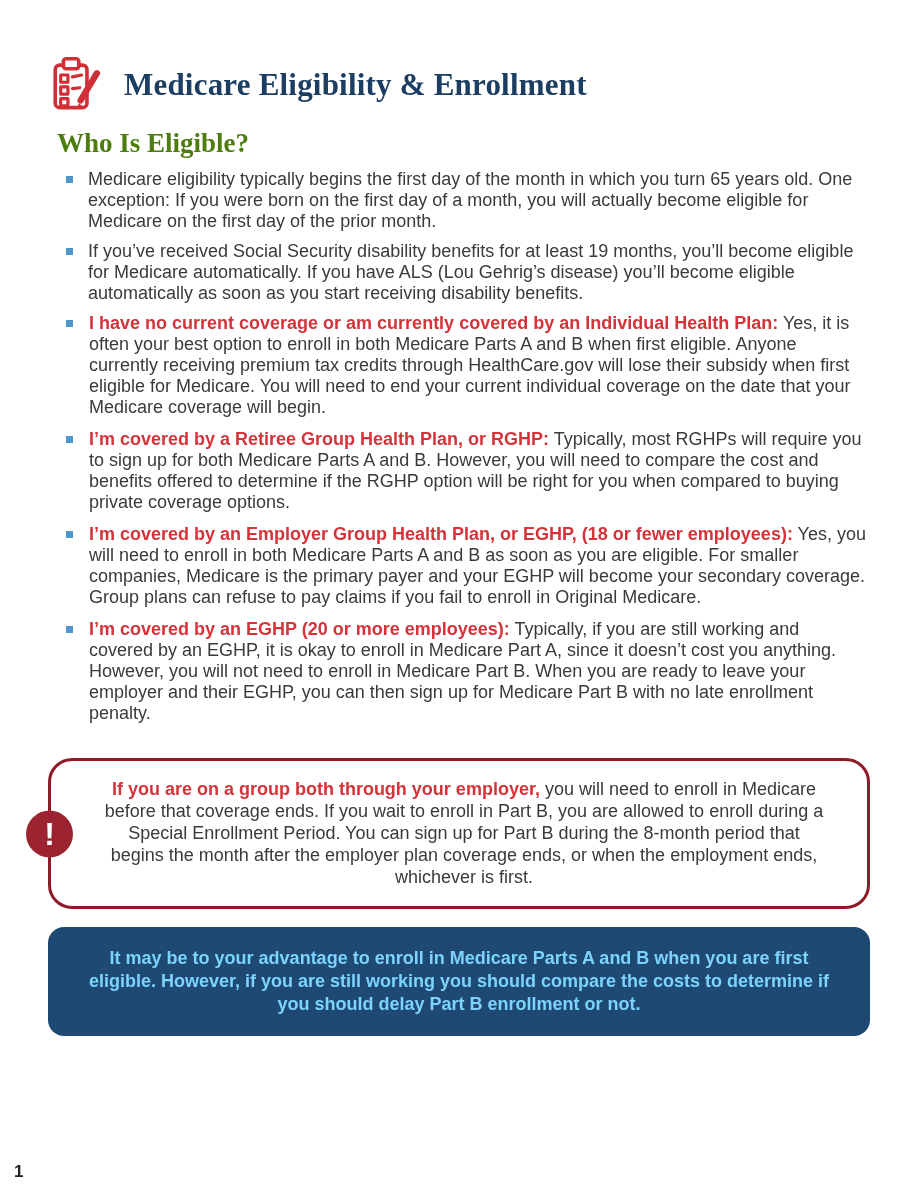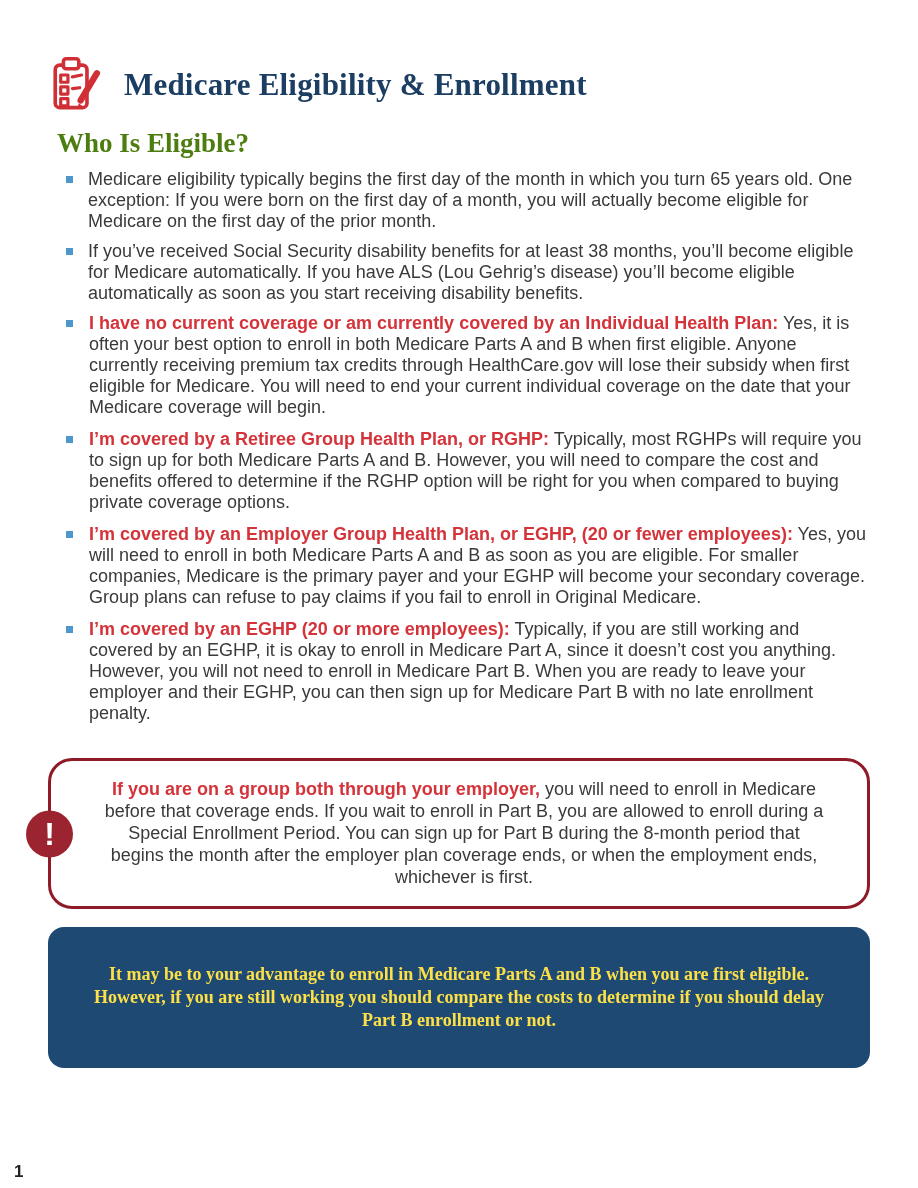--- a/index.html
+++ b/index.html
@@ -95,27 +95,26 @@
     font-weight: bold;
     font-size: 32px;
     line-height: 1;
   }
 
   
   .info-box {
     margin: 18px 48px 0 48px;
     background: #1d4973;
     border-radius: 16px;
-    padding: 36px 30px;
-    color: #fde047;
+    padding: 20px 30px;
+    color: #7dd3fc;
     font-weight: bold;
     text-align: center;
     font-size: 18px;
     line-height: 23px;
-    font-family: Liberation Serif, serif;
   }
   .info-box p { margin: 0; }
   .info-box p + p { margin-top: 13px; }
 
   
   .page-number {
     position: absolute;
     left: 14px;
     bottom: 18px;
     font-weight: bold;
@@ -155,38 +154,38 @@
   </header>
 
   <h2 class="section-heading">Who Is Eligible?</h2>
   <ul class="bullets">
     <li>
       <span class="bullet-marker"></span>
       <p>Medicare eligibility typically begins the first day of the month in which you turn 65 years old. One exception: If you were born on the first day of a month, you will actually become eligible for Medicare on the first day of the prior month.</p>
     </li>
     <li>
       <span class="bullet-marker"></span>
-      <p>If you’ve received Social Security disability benefits for at least 38 months, you’ll become eligible for Medicare automatically. If you have ALS (Lou Gehrig’s disease) you’ll become eligible automatically as soon as you start receiving disability benefits.</p>
+      <p>If you’ve received Social Security disability benefits for at least 19 months, you’ll become eligible for Medicare automatically. If you have ALS (Lou Gehrig’s disease) you’ll become eligible automatically as soon as you start receiving disability benefits.</p>
     </li>
   </ul>
 
   <ul class="bullets spaced">
     <li>
       <span class="bullet-marker"></span>
       <p><strong class="lead-red">I have no current coverage or am currently covered by an Individual Health Plan:</strong>
       <span>Yes, it is often your best option to enroll in both Medicare Parts A and B when first eligible. Anyone currently receiving premium tax credits through HealthCare.gov will lose their subsidy when first eligible for Medicare. You will need to end your current individual coverage on the date that your Medicare coverage will begin.</span></p>
     </li>
     <li>
       <span class="bullet-marker"></span>
       <p><strong class="lead-red">I’m covered by a Retiree Group Health Plan, or RGHP:</strong>
       <span>Typically, most RGHPs will require you to sign up for both Medicare Parts A and B. However, you will need to compare the cost and benefits offered to determine if the RGHP option will be right for you when compared to buying private coverage options.</span></p>
     </li>
     <li>
       <span class="bullet-marker"></span>
-      <p><strong class="lead-red">I’m covered by an Employer Group Health Plan, or EGHP, (20 or fewer employees):</strong>
+      <p><strong class="lead-red">I’m covered by an Employer Group Health Plan, or EGHP, (18 or fewer employees):</strong>
       <span>Yes, you will need to enroll in both Medicare Parts A and B as soon as you are eligible. For smaller companies, Medicare is the primary payer and your EGHP will become your secondary coverage. Group plans can refuse to pay claims if you fail to enroll in Original Medicare.</span></p>
     </li>
     <li>
       <span class="bullet-marker"></span>
       <p><strong class="lead-red">I’m covered by an EGHP (20 or more employees):</strong>
       <span>Typically, if you are still working and covered by an EGHP, it is okay to enroll in Medicare Part A, since it doesn’t cost you anything. However, you will not need to enroll in Medicare Part B. When you are ready to leave your employer and their EGHP, you can then sign up for Medicare Part B with no late enrollment penalty.</span></p>
     </li>
   </ul>
 
   <div class="alert-box">

